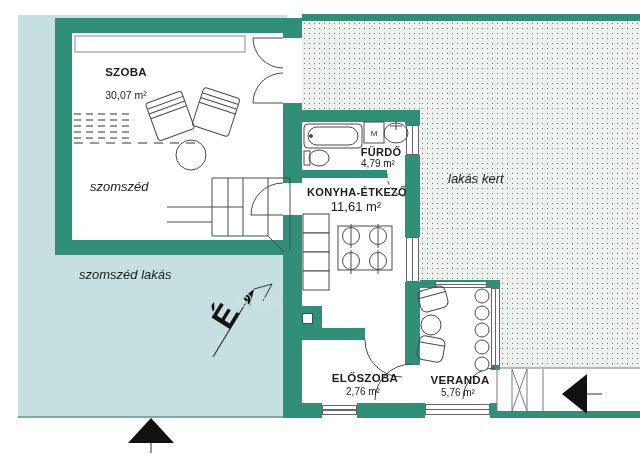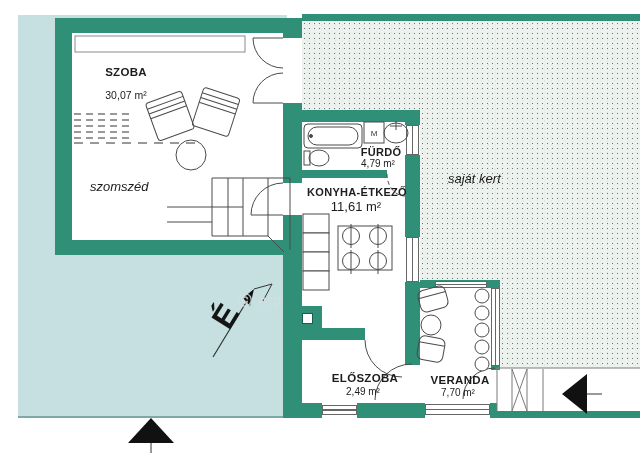--- a/index.html
+++ b/index.html
@@ -202,23 +202,24 @@
     </g>
     <g>
       <polygon points="587,374 587,414 562,394" fill="#111"></polygon>
       <line x1="587" y1="394" x2="602" y2="394" stroke="#333"></line>
     </g>
   </svg>
 
   <div class="lbl room-name" style="left:126px;top:67px;">SZOBA</div>
   <div class="lbl room-area" style="left:126px;top:81px;margin-top:9px;">30,07 m²</div>
   <div class="lbl it" style="left:90px;top:180px;">szomszéd</div>
-  <div class="lbl it" style="left:448px;top:172px;">saját kert</div>
+  <div class="lbl it" style="left:79px;top:268px;">szomszéd lakás</div>
+  <div class="lbl it" style="left:448px;top:172px;">lakás kert</div>
   <div class="lbl room-name" style="left:381px;top:147px;font-size:11px;">FÜRDŐ</div>
   <div class="lbl room-area" style="left:378px;top:159px;font-size:10px;">4,79 m²</div>
   <div class="lbl room-name" style="left:357px;top:187px;font-size:11px;">KONYHA-ÉTKEZŐ</div>
   <div class="lbl room-area" style="left:356px;top:200px;font-size:13px;">11,61 m²</div>
   <div class="lbl room-name" style="left:365px;top:373px;">ELŐSZOBA</div>
-  <div class="lbl room-area" style="left:363px;top:387px;font-size:10px;">2,49 m²</div>
+  <div class="lbl room-area" style="left:363px;top:387px;font-size:10px;">2,76 m²</div>
   <div class="lbl room-name" style="left:460px;top:375px;">VERANDA</div>
-  <div class="lbl room-area" style="left:458px;top:388px;font-size:10px;">7,70 m²</div>
+  <div class="lbl room-area" style="left:458px;top:388px;font-size:10px;">5,76 m²</div>
 
 </div>
 
 </body></html>

